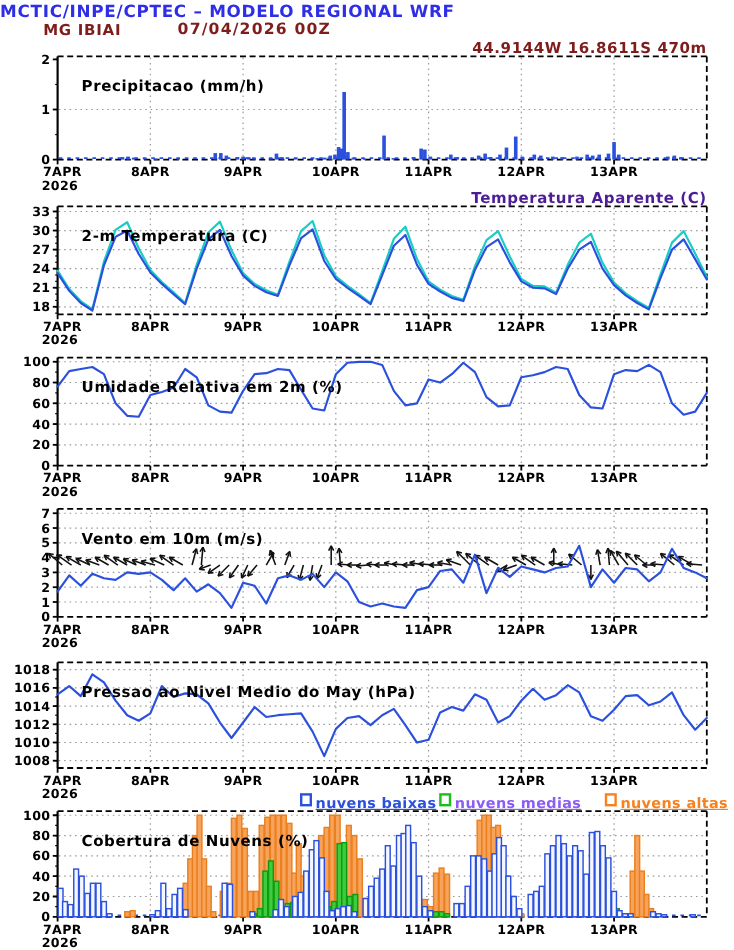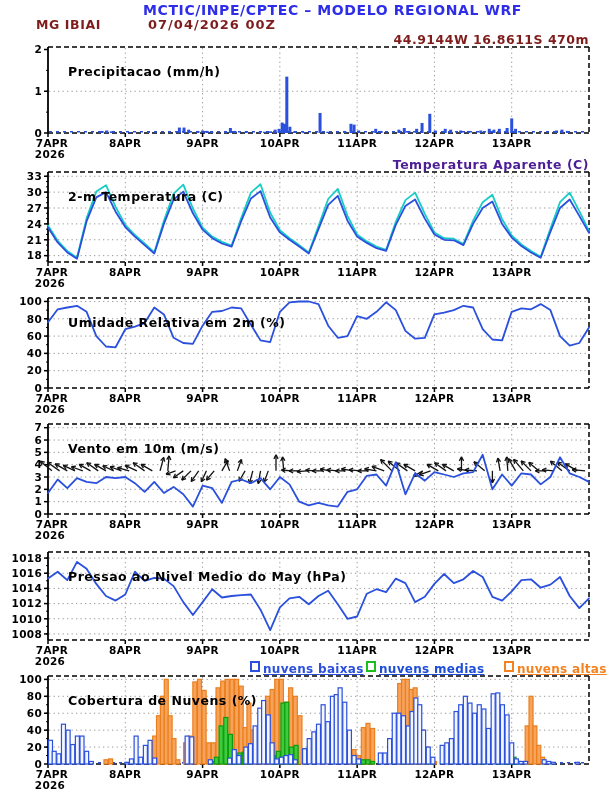--- a/index.html
+++ b/index.html
@@ -1,31 +1,31 @@
 <!DOCTYPE html>
 <html><head>
 <meta charset="utf-8">
 <style>
   html,body{margin:0;padding:0;background:#ffffff;}
   #page{position:relative;width:612px;height:792px;background:#fff;overflow:hidden;
         font-family:"DejaVu Sans","Liberation Sans",sans-serif;}
   #chart-svg{position:absolute;left:0;top:0;}
   .txt{position:absolute;white-space:nowrap;font-weight:700;}
-  .hdr{width:508px;text-align:right;font-size:14px;letter-spacing:0.6px;color:#2e2ee8;margin-left:14px;}
+  .hdr{width:508px;text-align:left;font-size:14px;letter-spacing:0.6px;color:#2e2ee8;}
   .orange{color:#7f1d1d;}
   .station{left:36px;top:17px;font-size:12.5px;letter-spacing:0.6px;}
   .runtime{left:148px;top:17px;font-size:13px;letter-spacing:1px;text-align:right;}
   .ptitle{font-size:12.5px;letter-spacing:0.5px;color:#000;margin-top:32px;}
   .rlabel{font-size:12.5px;letter-spacing:0.5px;text-align:left;right:23px;}
   .cyan-t{color:#4c1d95;}
   .legend-item{font-size:12px;letter-spacing:0.3px;text-decoration:underline;}
   .lg-sq{display:inline-block;width:6px;height:7px;border-width:2px;border-style:solid;
          background:#fff;margin-right:3px;text-decoration:none;vertical-align:1px;}
   .lg-blue{color:#2a50dd;} .lg-blue .lg-sq{border-color:#2a50dd;}
-  .lg-green{color:#1d4ed8;} .lg-green .lg-sq{border-color:#1bbf1b;}
+  .lg-green{color:#8b5cf6;} .lg-green .lg-sq{border-color:#1bbf1b;}
   .lg-orange{color:#f5821f;} .lg-orange .lg-sq{border-color:#f5821f;}
 </style>
 </head>
 <body>
 
 <div id="page">
   <svg id="chart-svg" width="612" height="792">
       <g>
         <line x1="125.28571428571429" y1="48" x2="125.28571428571429" y2="132" stroke="#999999" stroke-width="1" stroke-dasharray="1.3 3.2"></line>
         <line x1="202.57142857142858" y1="48" x2="202.57142857142858" y2="132" stroke="#999999" stroke-width="1" stroke-dasharray="1.3 3.2"></line>

